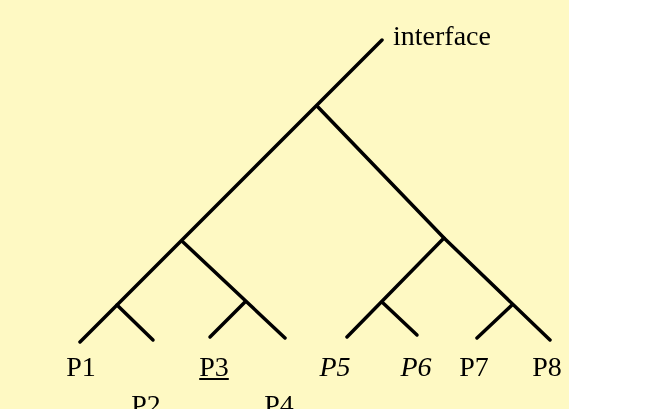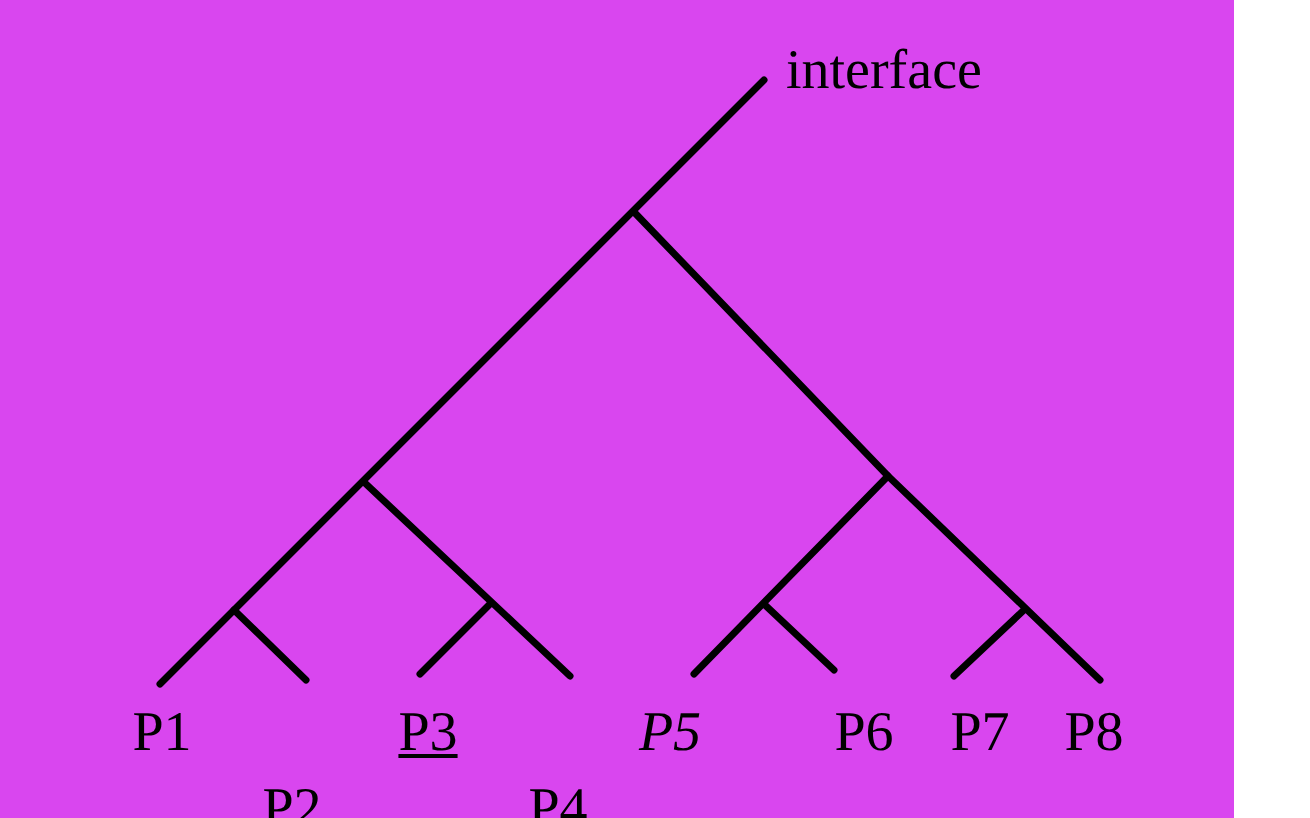--- a/index.html
+++ b/index.html
@@ -2,23 +2,23 @@
 <html><head>
 <meta charset="utf-8">
 <style>
   html, body {
     margin: 0;
     padding: 0;
     background: #ffffff;
   }
   .canvas {
     position: relative;
-    width: 617px;
+    width: 569px;
     height: 409px;
-    background: #d946ef;
+    background: #fef9c3;
     overflow: hidden;
     font-family: "Liberation Serif", "DejaVu Serif", serif;
   }
   .canvas svg {
     position: absolute;
     left: 0;
     top: 0;
   }
   .label {
     position: absolute;
@@ -46,16 +46,16 @@
       <polyline points="512,305 477,338" fill="none" stroke="#000000" stroke-width="3.5" stroke-linecap="round" stroke-linejoin="round"></polyline>
     </svg>
 
   <div class="label" id="root-label" style="left: 393px; top: 22px;">interface</div>
 
   <div class="label leaf" style="left: 81px; top: 353px;">P1</div>
   <div class="label leaf" style="left: 146px; top: 353px; margin-top: 38px;">P2</div>
   <div class="label leaf" style="left: 214px; top: 353px; text-decoration: underline;">P3</div>
   <div class="label leaf" style="left: 279px; top: 353px; margin-top: 38px;">P4</div>
   <div class="label leaf" style="left: 335px; top: 353px; font-style: italic;">P5</div>
-  <div class="label leaf" style="left: 432px; top: 353px;">P6</div>
-  <div class="label leaf" style="left: 490px; top: 353px;">P7</div>
+  <div class="label leaf" style="left: 416px; top: 353px; font-style: italic;">P6</div>
+  <div class="label leaf" style="left: 474px; top: 353px;">P7</div>
   <div class="label leaf" style="left: 547px; top: 353px;">P8</div>
 </div>
 
 </body></html>

